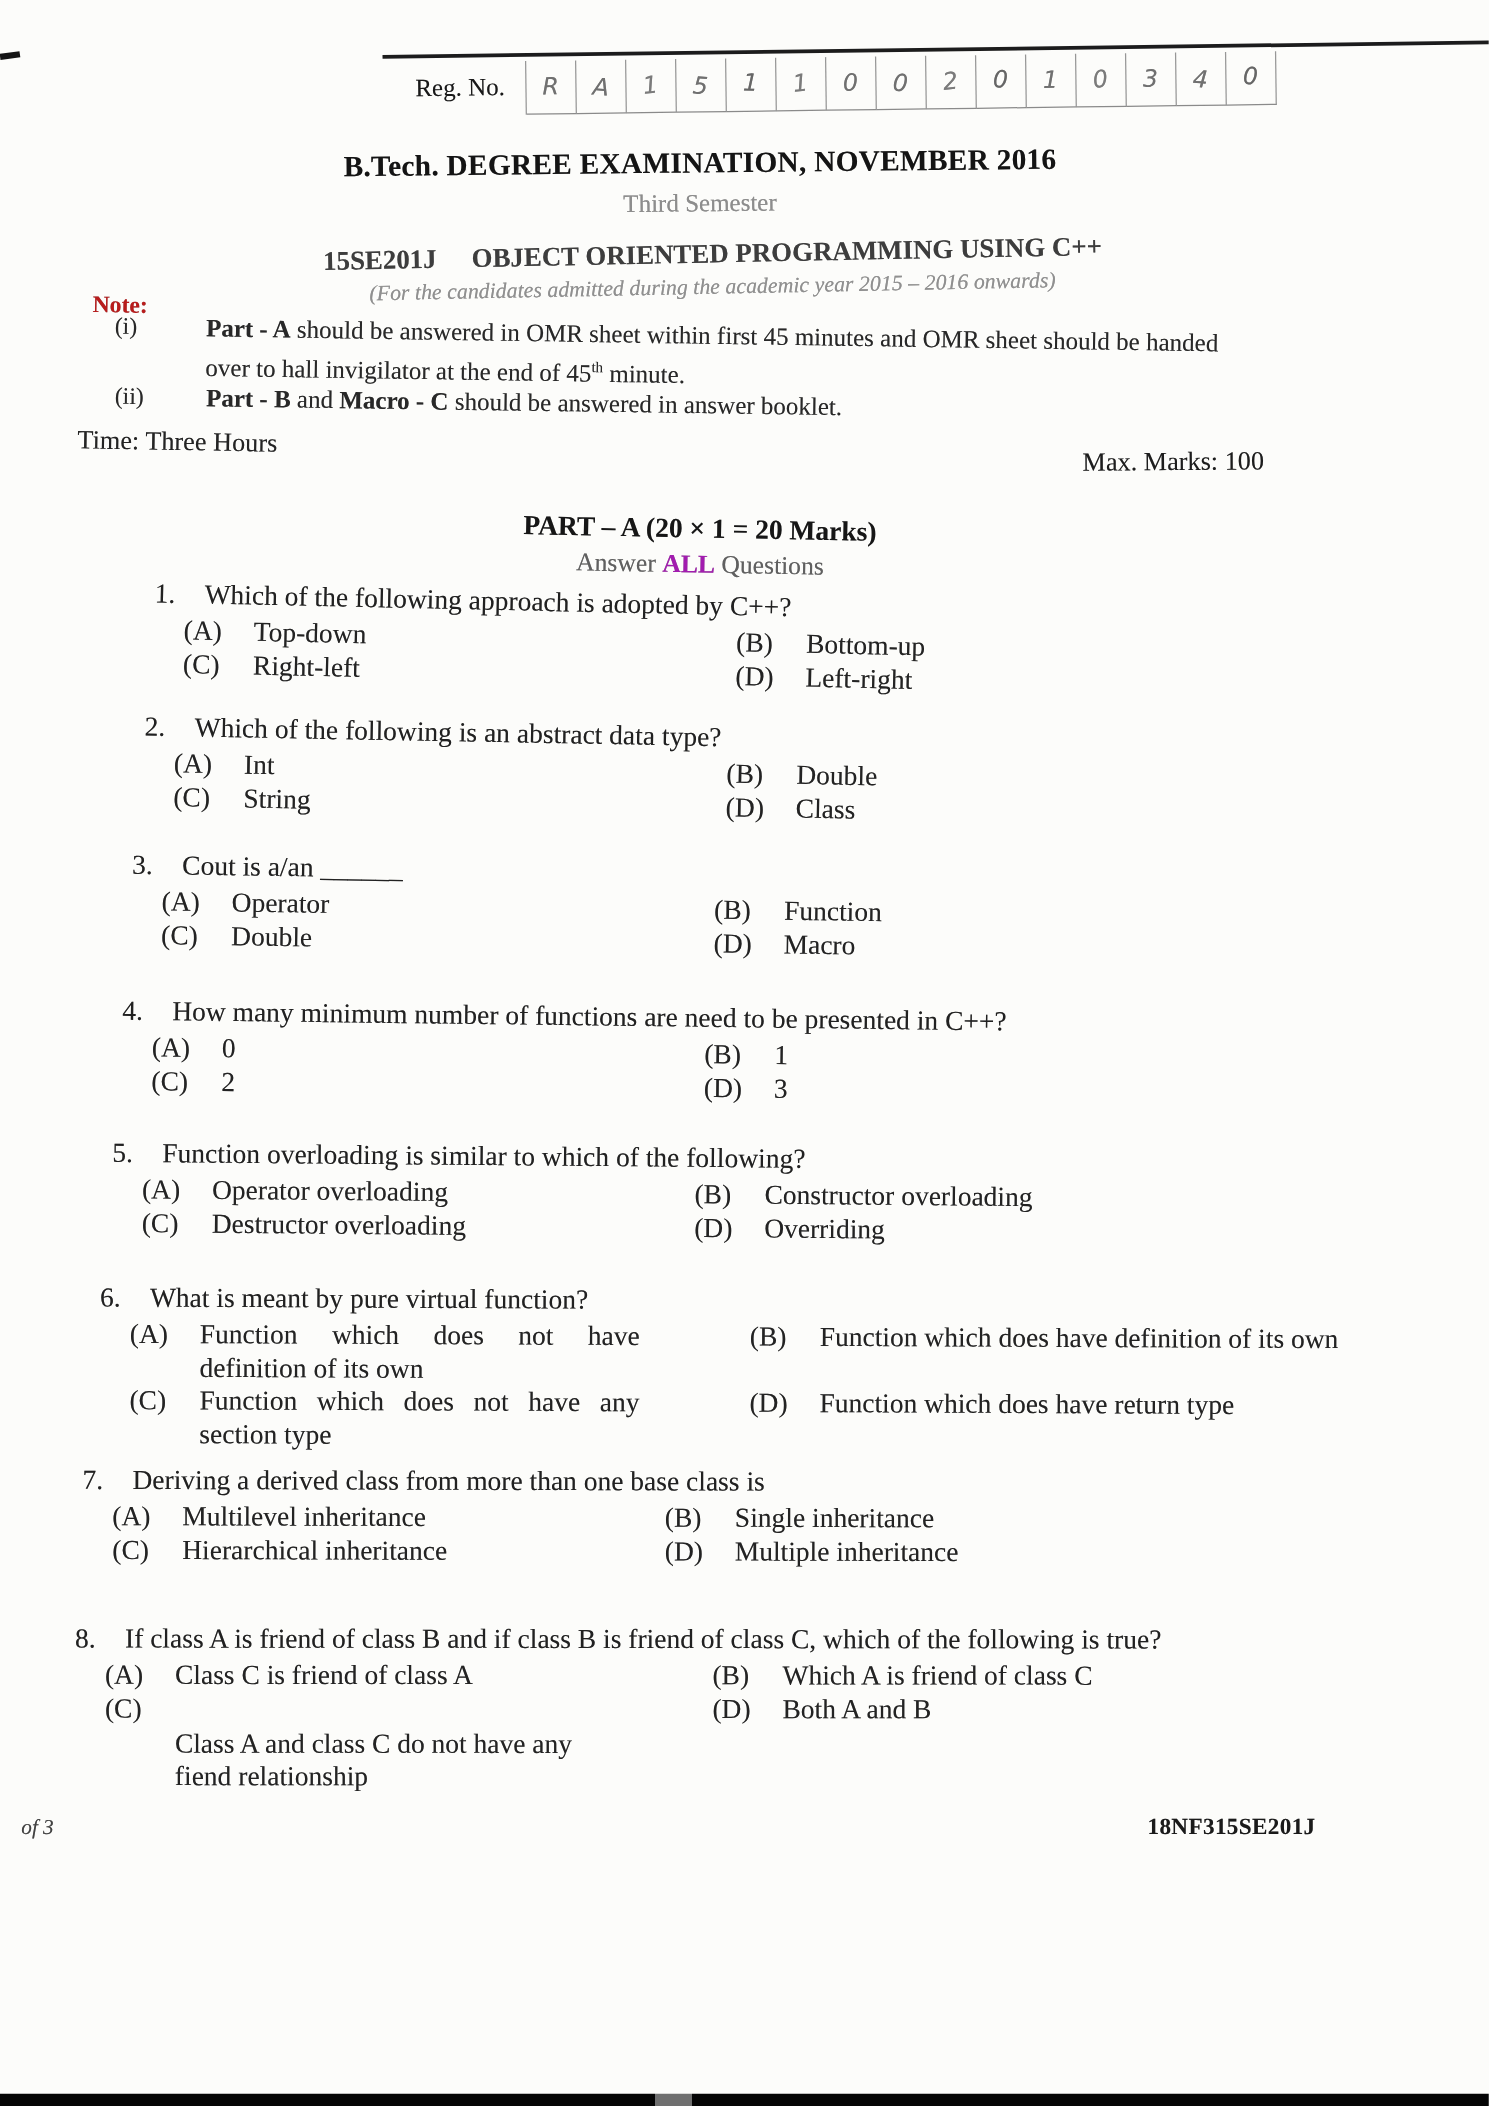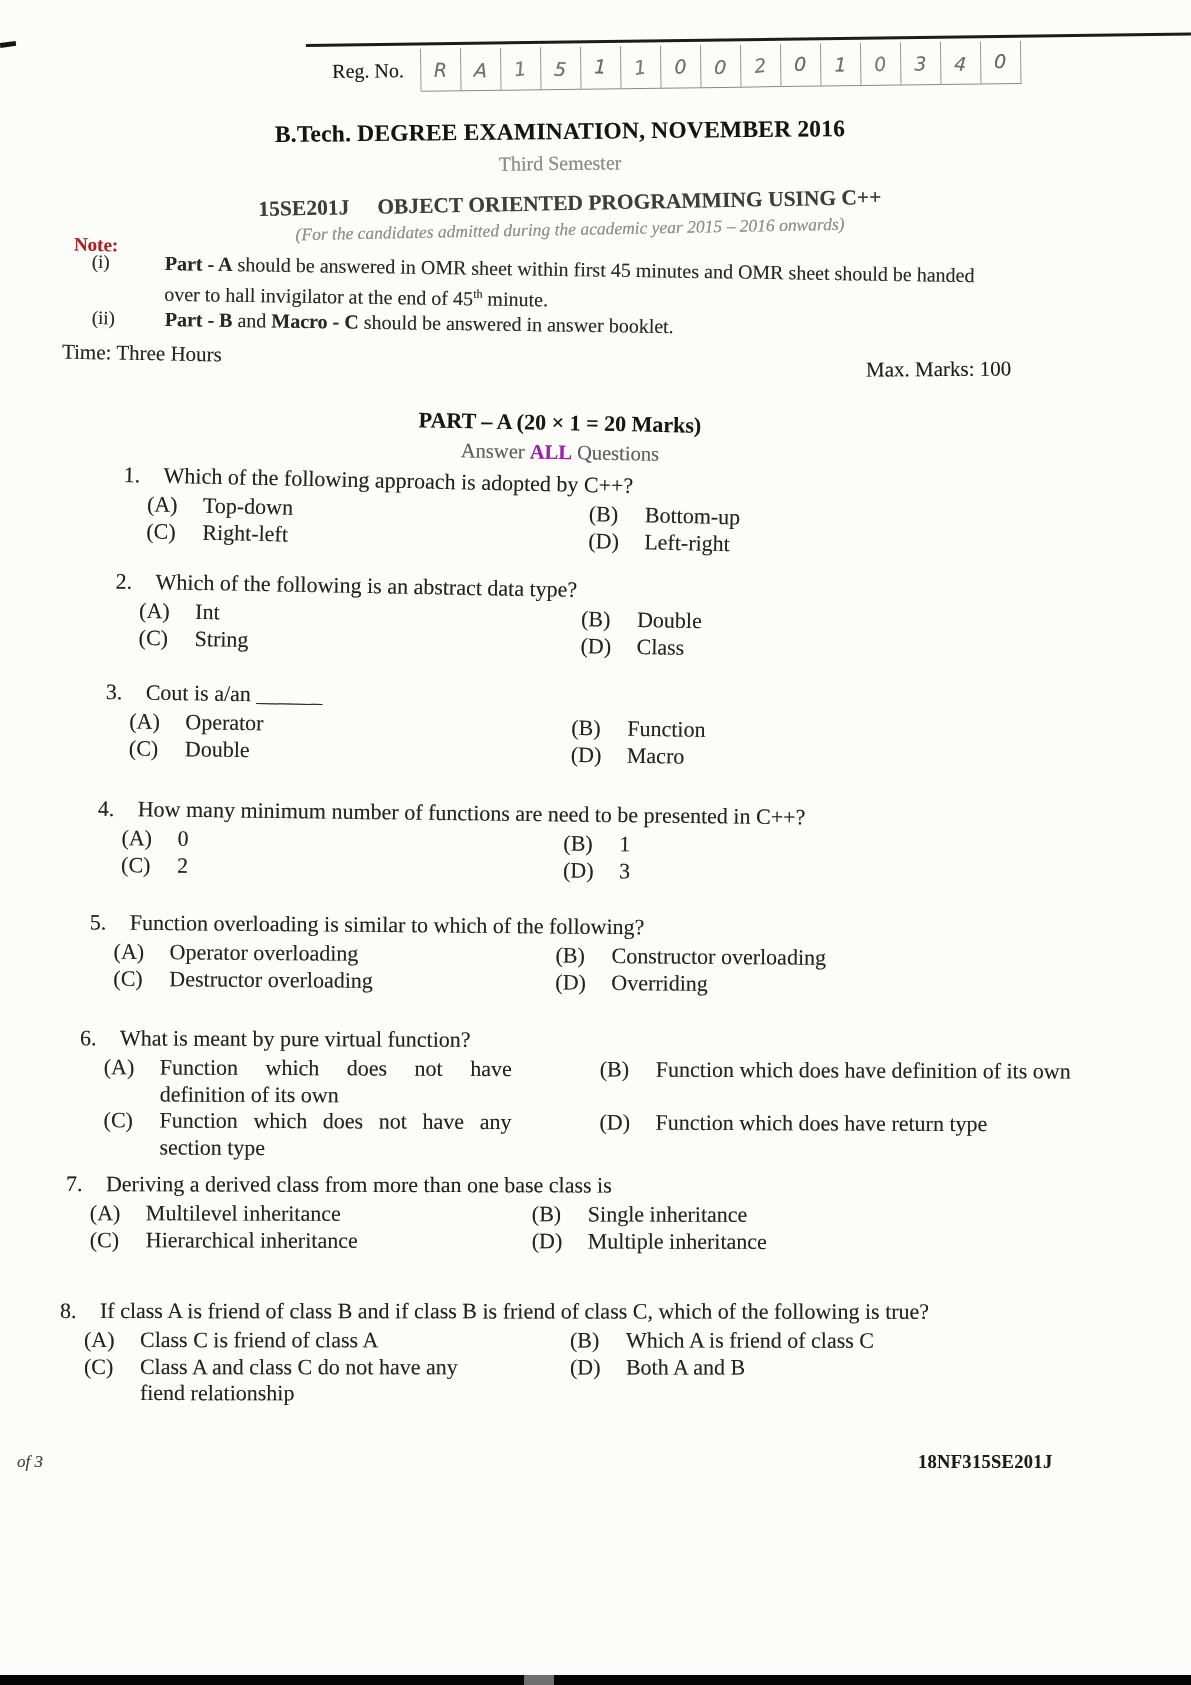--- a/index.html
+++ b/index.html
@@ -78,21 +78,21 @@
   .q6 { padding-left:44px; transform:rotate(0.25deg); margin-bottom:10px; }
   .q7 { padding-left:30px; transform:rotate(0.15deg); margin-bottom:44px; }
   .q8 { padding-left:24px; transform:rotate(0.05deg); }
 
   .q6 .opts { grid-template-columns:496px auto; }
   .q6 .opt-text { text-align:justify; }
   .q6 .opt:nth-child(1) .opt-text, .q6 .opt:nth-child(3) .opt-text { max-width:352px; }
   .q6 .opt:nth-child(2) .opt-text, .q6 .opt:nth-child(4) .opt-text { max-width:452px; }
   .q8 .opts { grid-template-columns:486px auto; }
   .q8 .q-text { max-width:945px;text-align:right; }
-  .q8 .opt:nth-child(3) .opt-text { max-width:362px; }
+  .q8 .opt:nth-child(3) .opt-text { max-width:362px;margin-top:28px; }
 
   
   #footer-left { position:absolute; top:1452px; left:17px; font-size:17px; font-style:italic; color:#424242; }
   #footer-right { position:absolute; top:1452px; left:918px; font-weight:bold; font-size:18.5px; letter-spacing:0.3px; color:#1a1a1a; }
 </style>
 </head>
 <body>
 
 <div id="corner-dash"></div>
 <div id="reg-line"></div>

